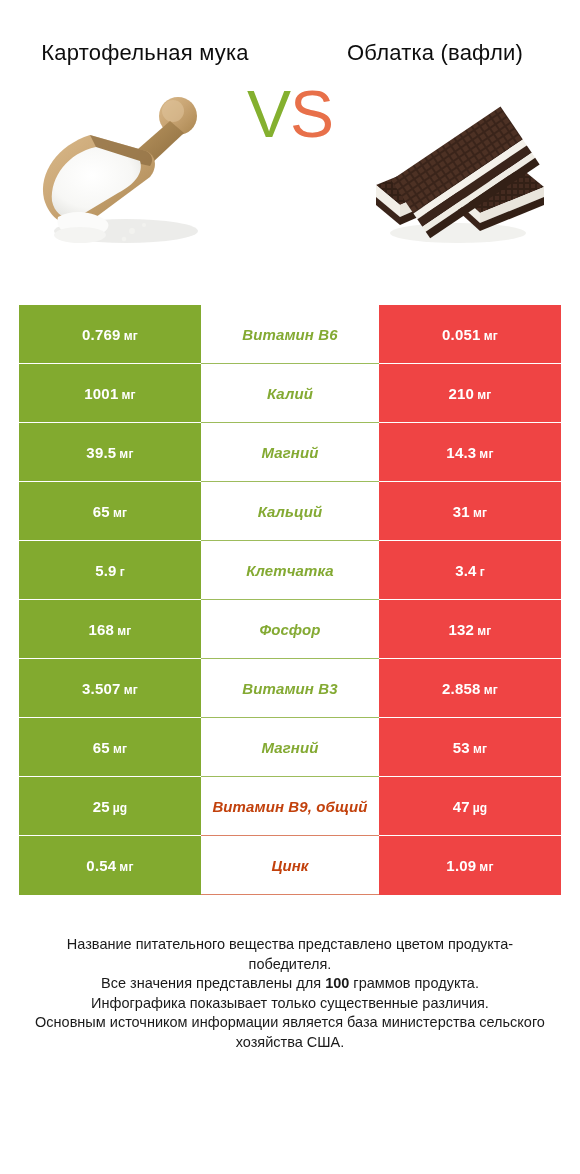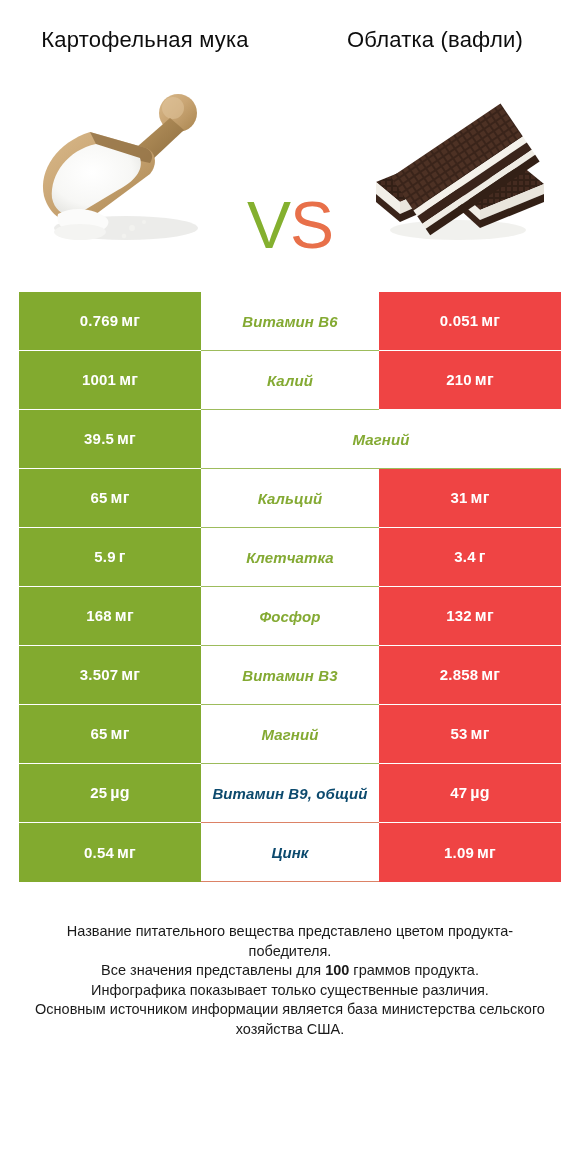--- a/index.html
+++ b/index.html
@@ -11,42 +11,42 @@
     color:#1a1a1a;
     overflow:hidden;
     position:relative;
   }
   .page{width:580px;height:1174px;position:relative;box-sizing:border-box;}
 
   
   .titles{
     display:flex;
     width:100%;
-    padding-top:25px;
+    padding-top:38px;
     box-sizing:border-box;
   }
   .title-cell{
     flex:1 1 50%;
     text-align:center;
     font-size:22px;
     line-height:29px;
     font-weight:400;
     letter-spacing:0.2px;
     color:#0d0d0d;
     padding:0 16px;
     box-sizing:border-box;
   }
 
   
   .hero{
     position:relative;
     height:190px;
     margin-top:14px;
     display:flex;
-    align-items:flex-end;
+    align-items:flex-start;
     justify-content:space-between;
     padding:0 28px;
     box-sizing:border-box;
   }
   .hero-img{width:190px;height:180px;position:relative;flex:0 0 190px;}
   .hero-mid{
     flex:0 0 130px;
     text-align:center;
     font-size:66px;
     line-height:66px;
@@ -99,30 +99,30 @@
     background:#ffffff;
     font-size:15px;
     font-weight:700;
     letter-spacing:0.1px;
     font-style:italic;
   }
   .row:last-child .cell-left,
   .row:last-child .cell-right{border-bottom:none;}
 
   .mid-green{color:#84aa33;border-bottom:1px solid #9dbc5c;}
-  .mid-orange{color:#0c4a6e;border-bottom:1px solid #dc8266;}
+  .mid-orange{color:#c2410c;border-bottom:1px solid #dc8266;}
 
   .val{
     font-size:15px;
     font-weight:700;
     white-space:nowrap;
     letter-spacing:0.2px;
   }
   .val .unit{
-    font-size:16px;
+    font-size:12px;
     font-weight:700;
     margin-left:3px;
     letter-spacing:0.2px;
   }
 
   
   .footer{
     margin-top:40px;
     padding:0 28px;
     text-align:center;
@@ -249,20 +249,23 @@
         <div class="cell cell-mid mid-green">Калий</div>
         <div class="cell cell-right">
           <span class="val">210<span class="unit">мг</span></span>
         </div>
       </div>
       <div class="row">
         <div class="cell cell-left">
           <span class="val">39.5<span class="unit">мг</span></span>
         </div>
         <div class="cell cell-mid mid-green">Магний</div>
+        <div class="cell cell-right">
+          <span class="val">14.3<span class="unit">мг</span></span>
+        </div>
       </div>
       <div class="row">
         <div class="cell cell-left">
           <span class="val">65<span class="unit">мг</span></span>
         </div>
         <div class="cell cell-mid mid-green">Кальций</div>
         <div class="cell cell-right">
           <span class="val">31<span class="unit">мг</span></span>
         </div>
       </div>

